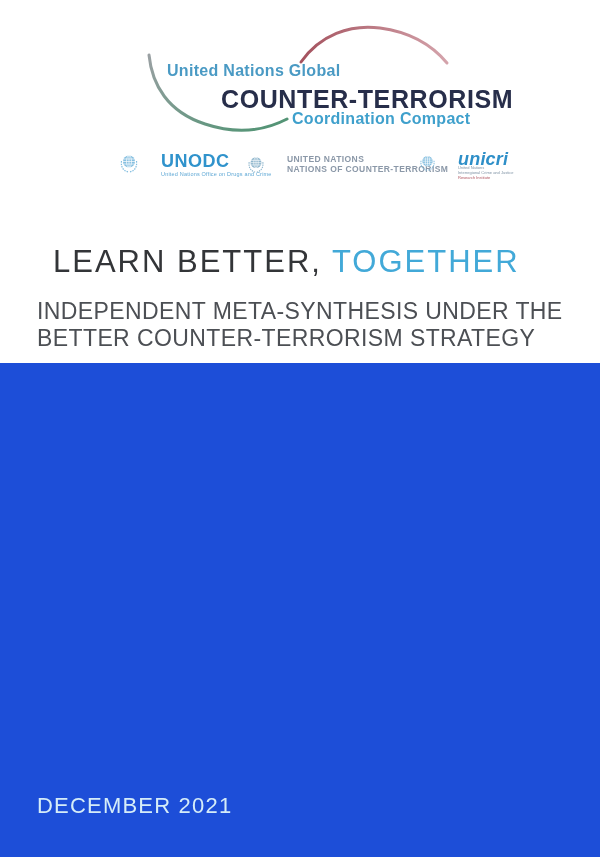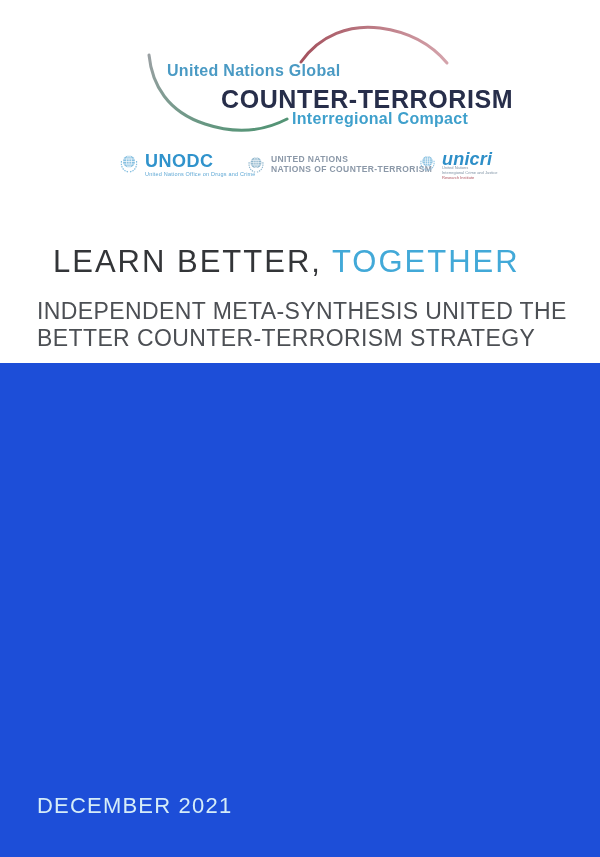--- a/index.html
+++ b/index.html
@@ -14,21 +14,21 @@
   
   .header{position:relative;width:592px;height:200px;}
   .arcs{position:absolute;left:0;top:0;width:600px;height:200px;}
   .cl-line{position:absolute;white-space:nowrap;}
   .cl-line1{left:167px;top:62px;font-size:16px;font-weight:700;letter-spacing:.3px;color:#4a9ac4;}
   .cl-line2{left:221px;top:85px;font-size:25px;font-weight:700;letter-spacing:.6px;color:#272e4a;}
   .cl-line3{left:292px;top:110px;font-size:16px;font-weight:700;letter-spacing:.3px;color:#3fa0cc;}
 
   
   .partners{position:absolute;left:0;top:148px;width:600px;height:44px;}
-  .plogo{position:absolute;display:flex;align-items:flex-start;gap:5px;}
+  .plogo{position:absolute;display:flex;align-items:flex-start;gap:21px;}
   .plogo svg{flex:0 0 auto;}
   .p-unodc{left:118px;top:4px;}
   .p-oct{left:246px;top:6px;}
   .p-unicri{left:418px;top:5px;}
   .unodc-acronym{font-size:18px;font-weight:700;color:#3093cc;letter-spacing:.5px;line-height:18px;}
   .unodc-sub{font-size:5.5px;color:#5fa8d5;letter-spacing:.2px;margin-top:1px;white-space:nowrap;}
   .oct-line{font-size:8.5px;font-weight:600;color:#8b98a8;letter-spacing:.4px;line-height:10px;white-space:nowrap;}
   .unicri-acronym{font-size:18px;font-weight:700;font-style:italic;color:#2e8fc8;line-height:12px;letter-spacing:.2px;}
   .unicri-sub{font-size:4px;color:#7f93a5;line-height:5px;white-space:nowrap;}
   .unicri-sub.red{color:#b05560;}
@@ -69,21 +69,21 @@
           <stop offset="0" stop-color="#a4525e"></stop>
           <stop offset="1" stop-color="#d4a3ab"></stop>
         </linearGradient>
       </defs>
       <path d="M 149 55 C 152 85 168 112 205 124 C 235 134 262 132 287 119" fill="none" stroke="url(#gradLeft)" stroke-width="3" stroke-linecap="round"></path>
       <path d="M 301 62 C 320 35 350 24 380 28 C 410 32 432 45 447 63" fill="none" stroke="url(#gradRight)" stroke-width="3" stroke-linecap="round"></path>
     </svg>
 
     <div class="cl-line cl-line1">United Nations Global</div>
     <div class="cl-line cl-line2">COUNTER-TERRORISM</div>
-    <div class="cl-line cl-line3">Interregional Compact</div>
+    <div class="cl-line cl-line3">Coordination Compact</div>
 
     <div class="partners">
 
       <div class="plogo p-unodc">
         <svg width="22" height="22" viewBox="0 0 44 44" aria-hidden="true">
           <circle cx="22" cy="19" r="12" fill="#85bfe0"></circle>
           <g stroke="#ffffff" stroke-width="1.4" fill="none">
             <line x1="11" y1="14" x2="33" y2="14"></line>
             <line x1="10" y1="19" x2="34" y2="19"></line>
             <line x1="11" y1="24" x2="33" y2="24"></line>
@@ -144,21 +144,21 @@
           <div class="unicri-sub red">Research Institute</div>
         </div>
       </div>
 
     </div>
   </div>
 
   <div class="title-section">
     <h1 class="main-title"><span>LEARN BETTER,</span> <span class="accent">TOGETHER</span></h1>
     <div class="subtitle">
-      <div>INDEPENDENT META-SYNTHESIS UNITED THE</div>
+      <div>INDEPENDENT META-SYNTHESIS UNDER THE</div>
       <div>BETTER COUNTER-TERRORISM STRATEGY</div>
     </div>
   </div>
 
   <div class="blue-block">
     <div class="date">DECEMBER 2021</div>
   </div>
 
 </div>
 

